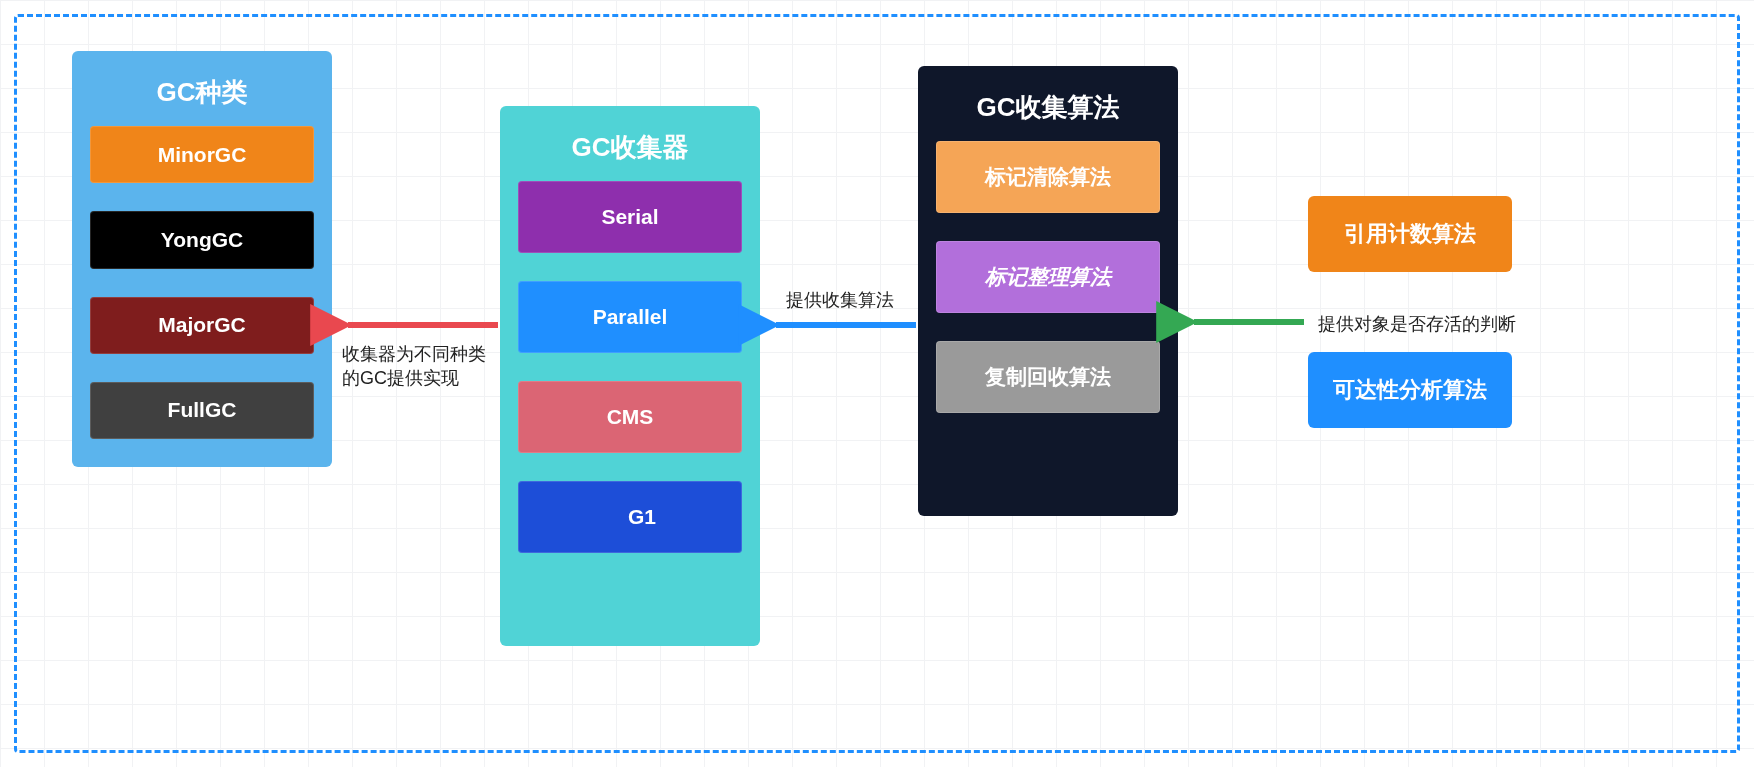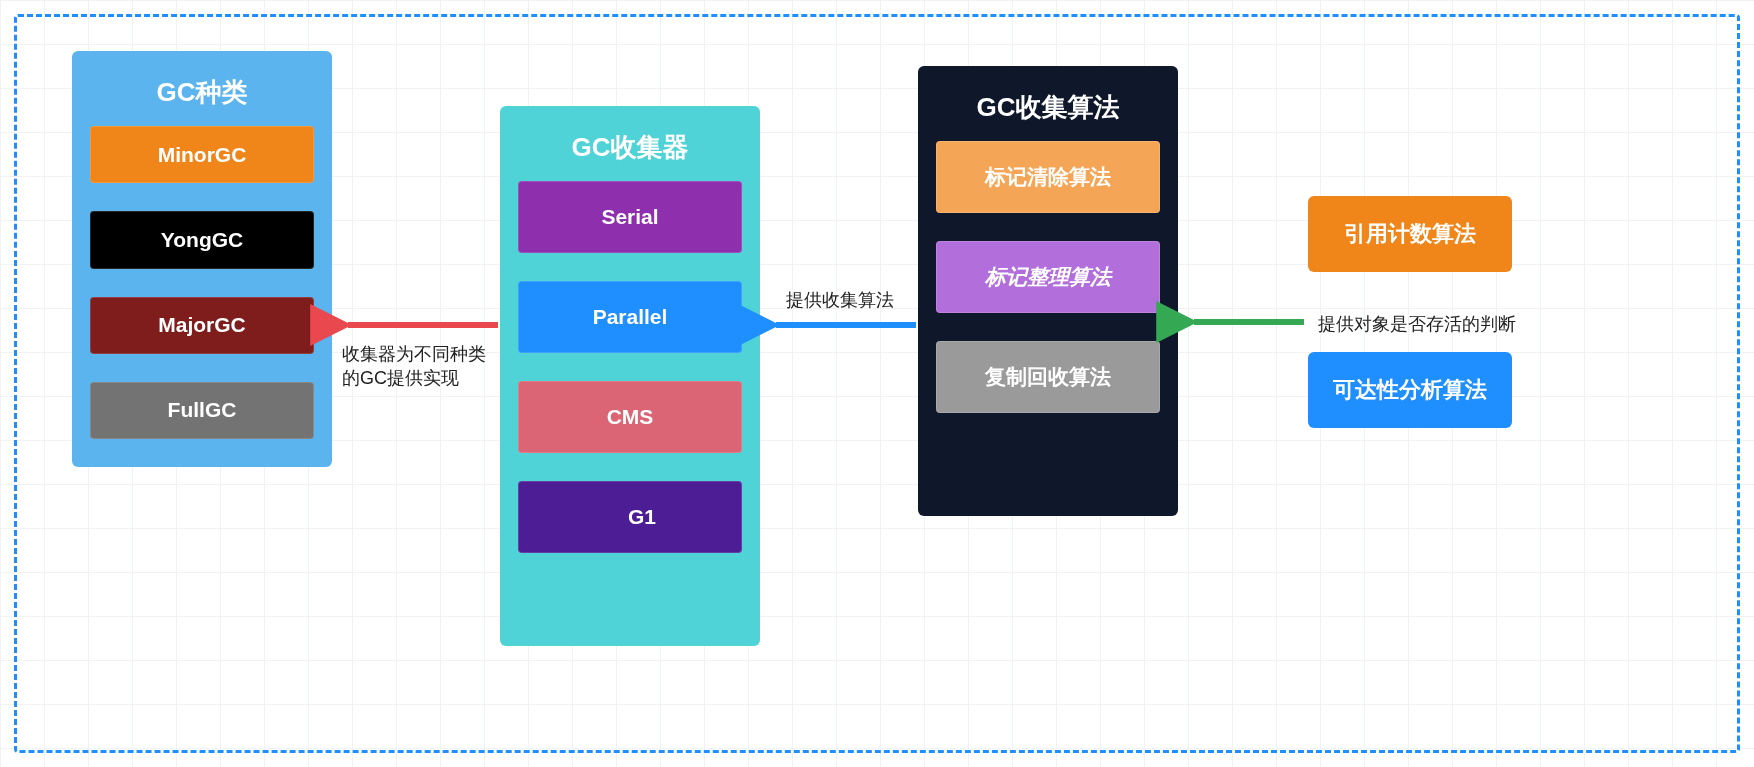--- a/index.html
+++ b/index.html
@@ -50,25 +50,25 @@
   }
   .chip:last-child { margin-bottom: 6px; }
   
   .panel-types { background: #5bb4ed; }
   .panel-collectors { background: #50d3d6; }
   .panel-algos { background: #0f172a; }
   
   .c-orange  { background: #f08519; }
   .c-red     { background: #000000; }
   .c-yellow  { background: #7f1d1d; }
-  .c-blue    { background: #737373; }
+  .c-blue    { background: #404040; }
   .c-purple  { background: #8e2fad; }
   .c-blue2   { background: #1f8fff; }
   .c-pink    { background: #db6574; }
-  .c-orange2 { background: #4c1d95; padding-left: 24px; }
+  .c-orange2 { background: #1d4ed8; padding-left: 24px; }
   .c-lorange { background: #f5a556; }
   .c-lpurple { background: #b26fdb; font-style: italic; }
   .c-gray    { background: #9a9a9a; }
   
   .rbox {
     position: absolute;
     width: 204px;
     height: 76px;
     border-radius: 6px;
     color: #fff;

